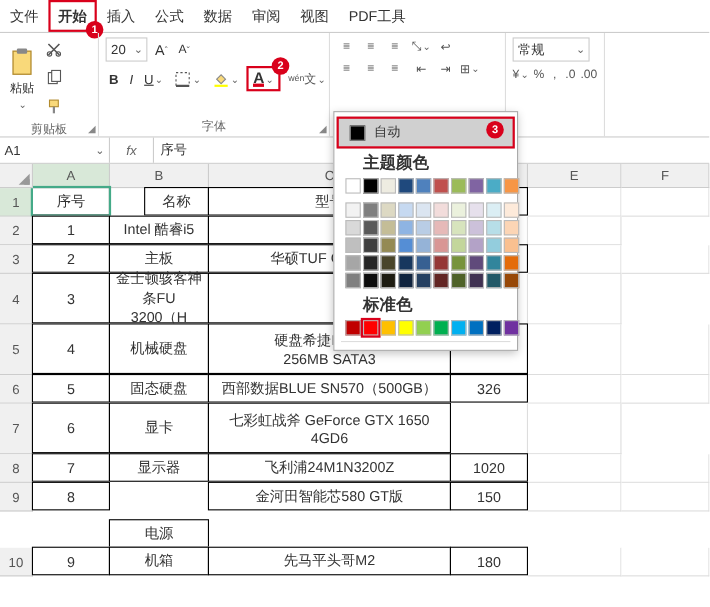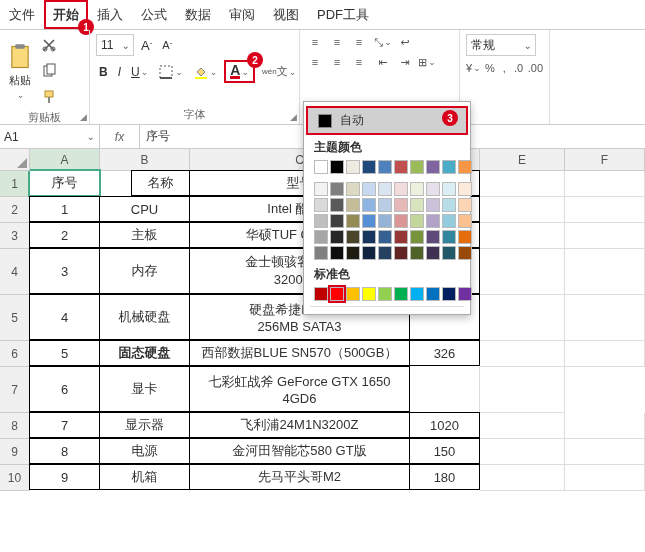--- a/index.html
+++ b/index.html
@@ -45,21 +45,21 @@
   .cell { border-right: 1px solid #ddd; border-bottom: 1px solid #ddd; padding: 2px 4px; font-size: 13px; display: flex; align-items: center; justify-content: center; text-align: center; background: #fff; }
   .cell.data { border: 1px solid #000; margin: -1px 0 0 -1px; }
   .cell.sel { outline: 2px solid #4a8; outline-offset: -1px; }
   .rowh { height: 26px; }
   .rowtall { height: 46px; }
 
   
   .dropdown { position: absolute; left: 303px; top: 101px; width: 168px; background: #fff; border: 1px solid #aaa; box-shadow: 0 3px 8px rgba(0,0,0,.25); padding: 4px 0; z-index: 100; }
   .dd-row { padding: 4px 10px; display: flex; align-items: center; gap: 8px; cursor: pointer; font-size: 12px; }
   .auto-row { border: 2px solid #d9001b; background: #d0d0d0; margin: 0 2px; position: relative; }
-  .dd-label { padding: 4px 10px 2px; font-size: 12px; color: #333; font-weight: bold; }
+  .dd-label { padding: 4px 26px 2px; font-size: 15px; color: #333; font-weight: bold; }
   .swatch-grid { display: grid; grid-template-columns: repeat(10, 14px); gap: 2px; padding: 2px 10px; }
   .sw { width: 14px; height: 14px; border: 1px solid #bbb; cursor: pointer; }
   .sw.sel { outline: 2px solid #d9001b; }
   .auto-swatch { width: 14px; height: 14px; background: #000; border: 1px solid #888; }
   .dd-sep { height: 1px; background: #ddd; margin: 3px 6px; }
 
   .align-icons { display: grid; grid-template-columns: repeat(3, 20px); gap: 2px; }
   .mini { width: 18px; height: 16px; display: flex; align-items: center; justify-content: center; cursor: pointer; font-size: 11px; color: #555; }
   .chevd { font-size: 9px; color: #666; margin-left: 1px; }
 </style>
@@ -114,21 +114,21 @@
           </div>
       </div>
     </div>
     <div class="group-label">剪贴板</div>
     <span class="group-corner">◢</span>
   </div>
 
   <div class="group" style="width:210px">
     <div>
       <div class="row">
-        <div class="font-combo" style="width:38px">11</div>
+        <div class="font-combo" style="width:38px">20</div>
         <div class="btn" style="font-size:13px">A<span style="font-size:8px">ˆ</span></div>
         <div class="btn" style="font-size:11px">A<span style="font-size:8px">ˇ</span></div>
       </div>
       <div class="row">
         <div class="btn">
             <b>B</b>
           </div>
         <div class="btn">
             <i>I</i>
           </div>
@@ -224,59 +224,57 @@
       <div class="cell rowh data sel" style="white-space: pre-line;">序号</div>
       <div class="cell rowh data" style="white-space: pre-line; margin-left: 31px;">名称</div>
       <div class="cell rowh data" style="white-space: pre-line;">型号</div>
       <div class="cell rowh data" style="white-space: pre-line;"></div>
       <div class="cell rowh" style="white-space: pre-line;"></div>
       <div class="cell rowh" style="white-space: pre-line;"></div>
     </div>
     <div class="grid">
       <div class="rowhead rowh">2</div>
       <div class="cell rowh data" style="white-space: pre-line;">1</div>
-      <div class="cell rowh data" style="white-space: pre-line;">CPU</div>
       <div class="cell rowh data" style="white-space: pre-line;">Intel 酷睿i5</div>
       <div class="cell rowh data" style="white-space: pre-line;"></div>
       <div class="cell rowh" style="white-space: pre-line;"></div>
       <div class="cell rowh" style="white-space: pre-line;"></div>
     </div>
     <div class="grid">
       <div class="rowhead rowh">3</div>
       <div class="cell rowh data" style="white-space: pre-line;">2</div>
       <div class="cell rowh data" style="white-space: pre-line;">主板</div>
       <div class="cell rowh data" style="white-space: pre-line;">华硕TUF GAMING</div>
       <div class="cell rowh data" style="white-space: pre-line;"></div>
       <div class="cell rowh" style="white-space: pre-line;"></div>
       <div class="cell rowh" style="white-space: pre-line;"></div>
     </div>
     <div class="grid">
       <div class="rowhead rowtall">4</div>
       <div class="cell rowtall data" style="white-space: pre-line;">3</div>
-      <div class="cell rowtall data" style="white-space: pre-line;">内存</div>
       <div class="cell rowtall data" style="white-space: pre-line;">金士顿骇客神条FU
 3200（H</div>
       <div class="cell rowtall data" style="white-space: pre-line;"></div>
       <div class="cell rowtall" style="white-space: pre-line;"></div>
       <div class="cell rowtall" style="white-space: pre-line;"></div>
     </div>
     <div class="grid">
       <div class="rowhead rowtall">5</div>
       <div class="cell rowtall data" style="white-space: pre-line;">4</div>
       <div class="cell rowtall data" style="white-space: pre-line;">机械硬盘</div>
       <div class="cell rowtall data" style="white-space: pre-line;">硬盘希捷BarraCu
 256MB SATA3</div>
       <div class="cell rowtall data" style="white-space: pre-line;"></div>
       <div class="cell rowtall" style="white-space: pre-line;"></div>
       <div class="cell rowtall" style="white-space: pre-line;"></div>
     </div>
     <div class="grid">
       <div class="rowhead rowh">6</div>
       <div class="cell rowh data" style="white-space: pre-line;">5</div>
-      <div class="cell rowh data" style="white-space: pre-line; font-weight: bold;">固态硬盘</div>
+      <div class="cell rowh data" style="white-space: pre-line;">固态硬盘</div>
       <div class="cell rowh data" style="white-space: pre-line;">西部数据BLUE SN570（500GB）</div>
       <div class="cell rowh data" style="white-space: pre-line;">326</div>
       <div class="cell rowh" style="white-space: pre-line;"></div>
       <div class="cell rowh" style="white-space: pre-line;"></div>
     </div>
     <div class="grid">
       <div class="rowhead rowtall">7</div>
       <div class="cell rowtall data" style="white-space: pre-line;">6</div>
       <div class="cell rowtall data" style="white-space: pre-line;">显卡</div>
       <div class="cell rowtall data" style="white-space: pre-line;">七彩虹战斧 GeForce GTX 1650 4GD6</div>
@@ -288,21 +286,21 @@
       <div class="cell rowh data" style="white-space: pre-line;">7</div>
       <div class="cell rowh data" style="white-space: pre-line;">显示器</div>
       <div class="cell rowh data" style="white-space: pre-line;">飞利浦24M1N3200Z</div>
       <div class="cell rowh data" style="white-space: pre-line;">1020</div>
       <div class="cell rowh" style="white-space: pre-line;"></div>
       <div class="cell rowh" style="white-space: pre-line;"></div>
     </div>
     <div class="grid">
       <div class="rowhead rowh">9</div>
       <div class="cell rowh data" style="white-space: pre-line;">8</div>
-      <div class="cell rowh data" style="white-space: pre-line;">电源</div>
+      <div class="cell rowh data" style="white-space: pre-line; margin-top: 33px;">电源</div>
       <div class="cell rowh data" style="white-space: pre-line;">金河田智能芯580 GT版</div>
       <div class="cell rowh data" style="white-space: pre-line;">150</div>
       <div class="cell rowh" style="white-space: pre-line;"></div>
       <div class="cell rowh" style="white-space: pre-line;"></div>
     </div>
     <div class="grid">
       <div class="rowhead rowh">10</div>
       <div class="cell rowh data" style="white-space: pre-line;">9</div>
       <div class="cell rowh data" style="white-space: pre-line;">机箱</div>
       <div class="cell rowh data" style="white-space: pre-line;">先马平头哥M2</div>

